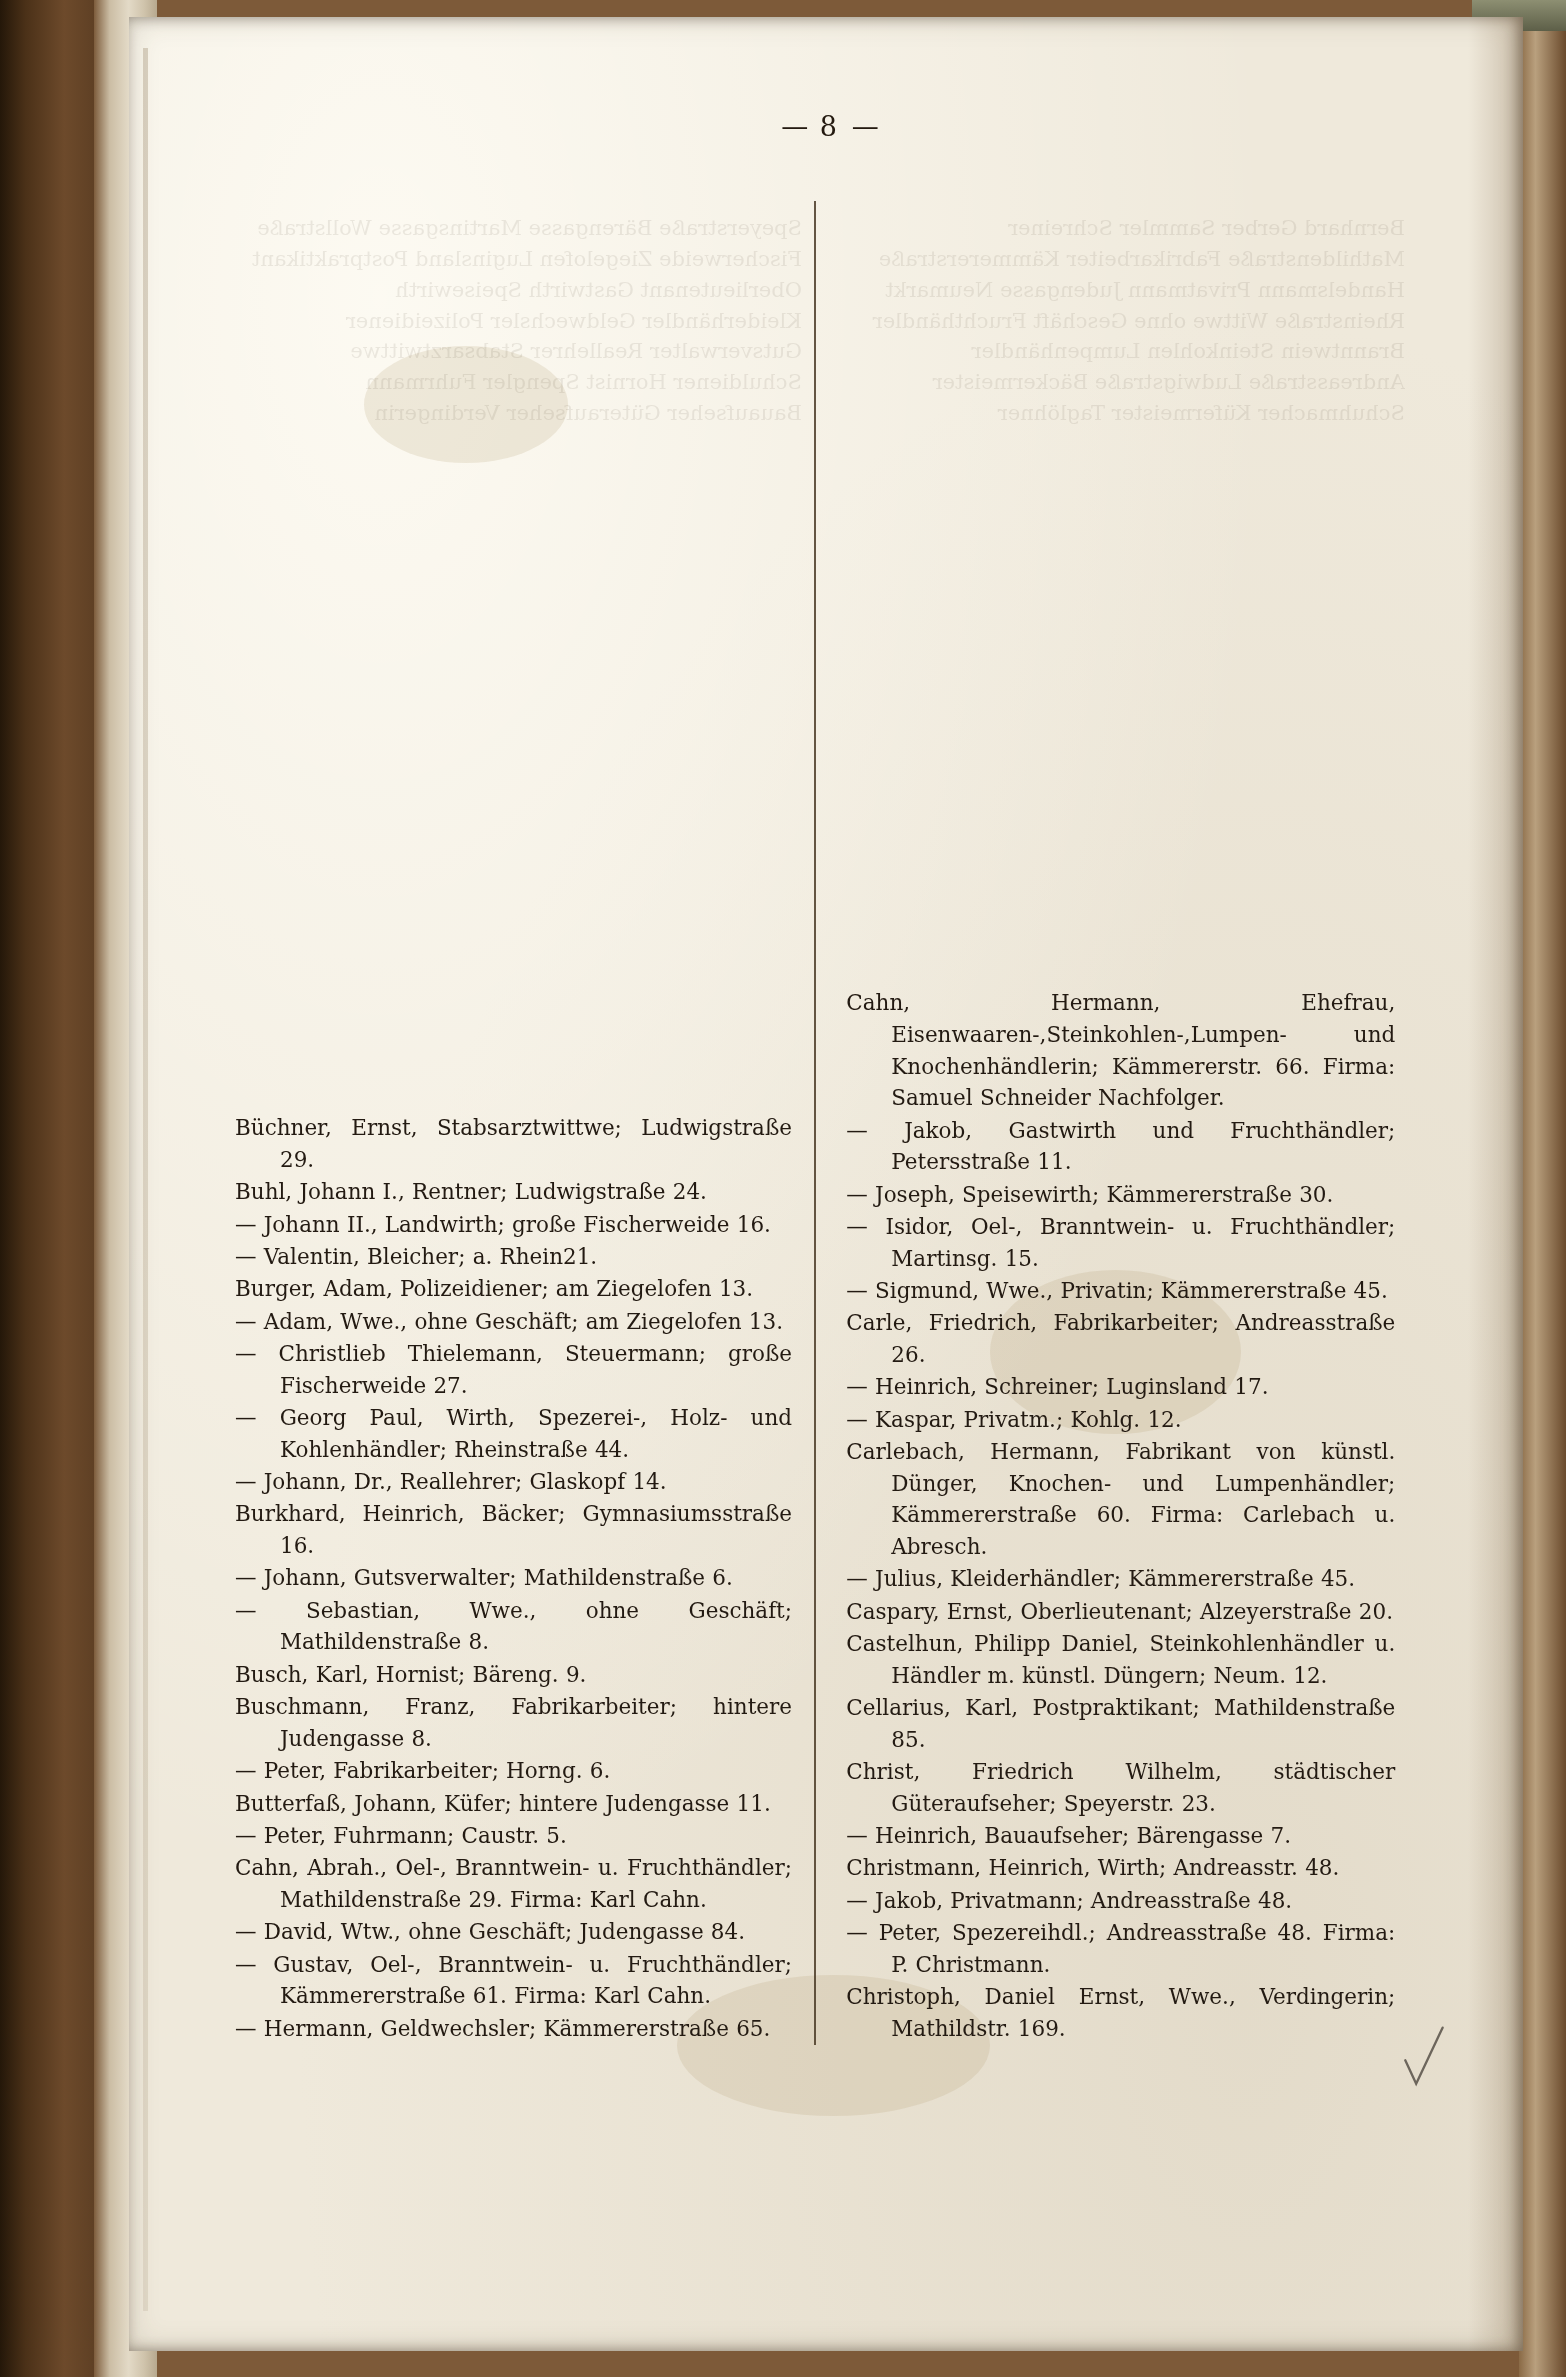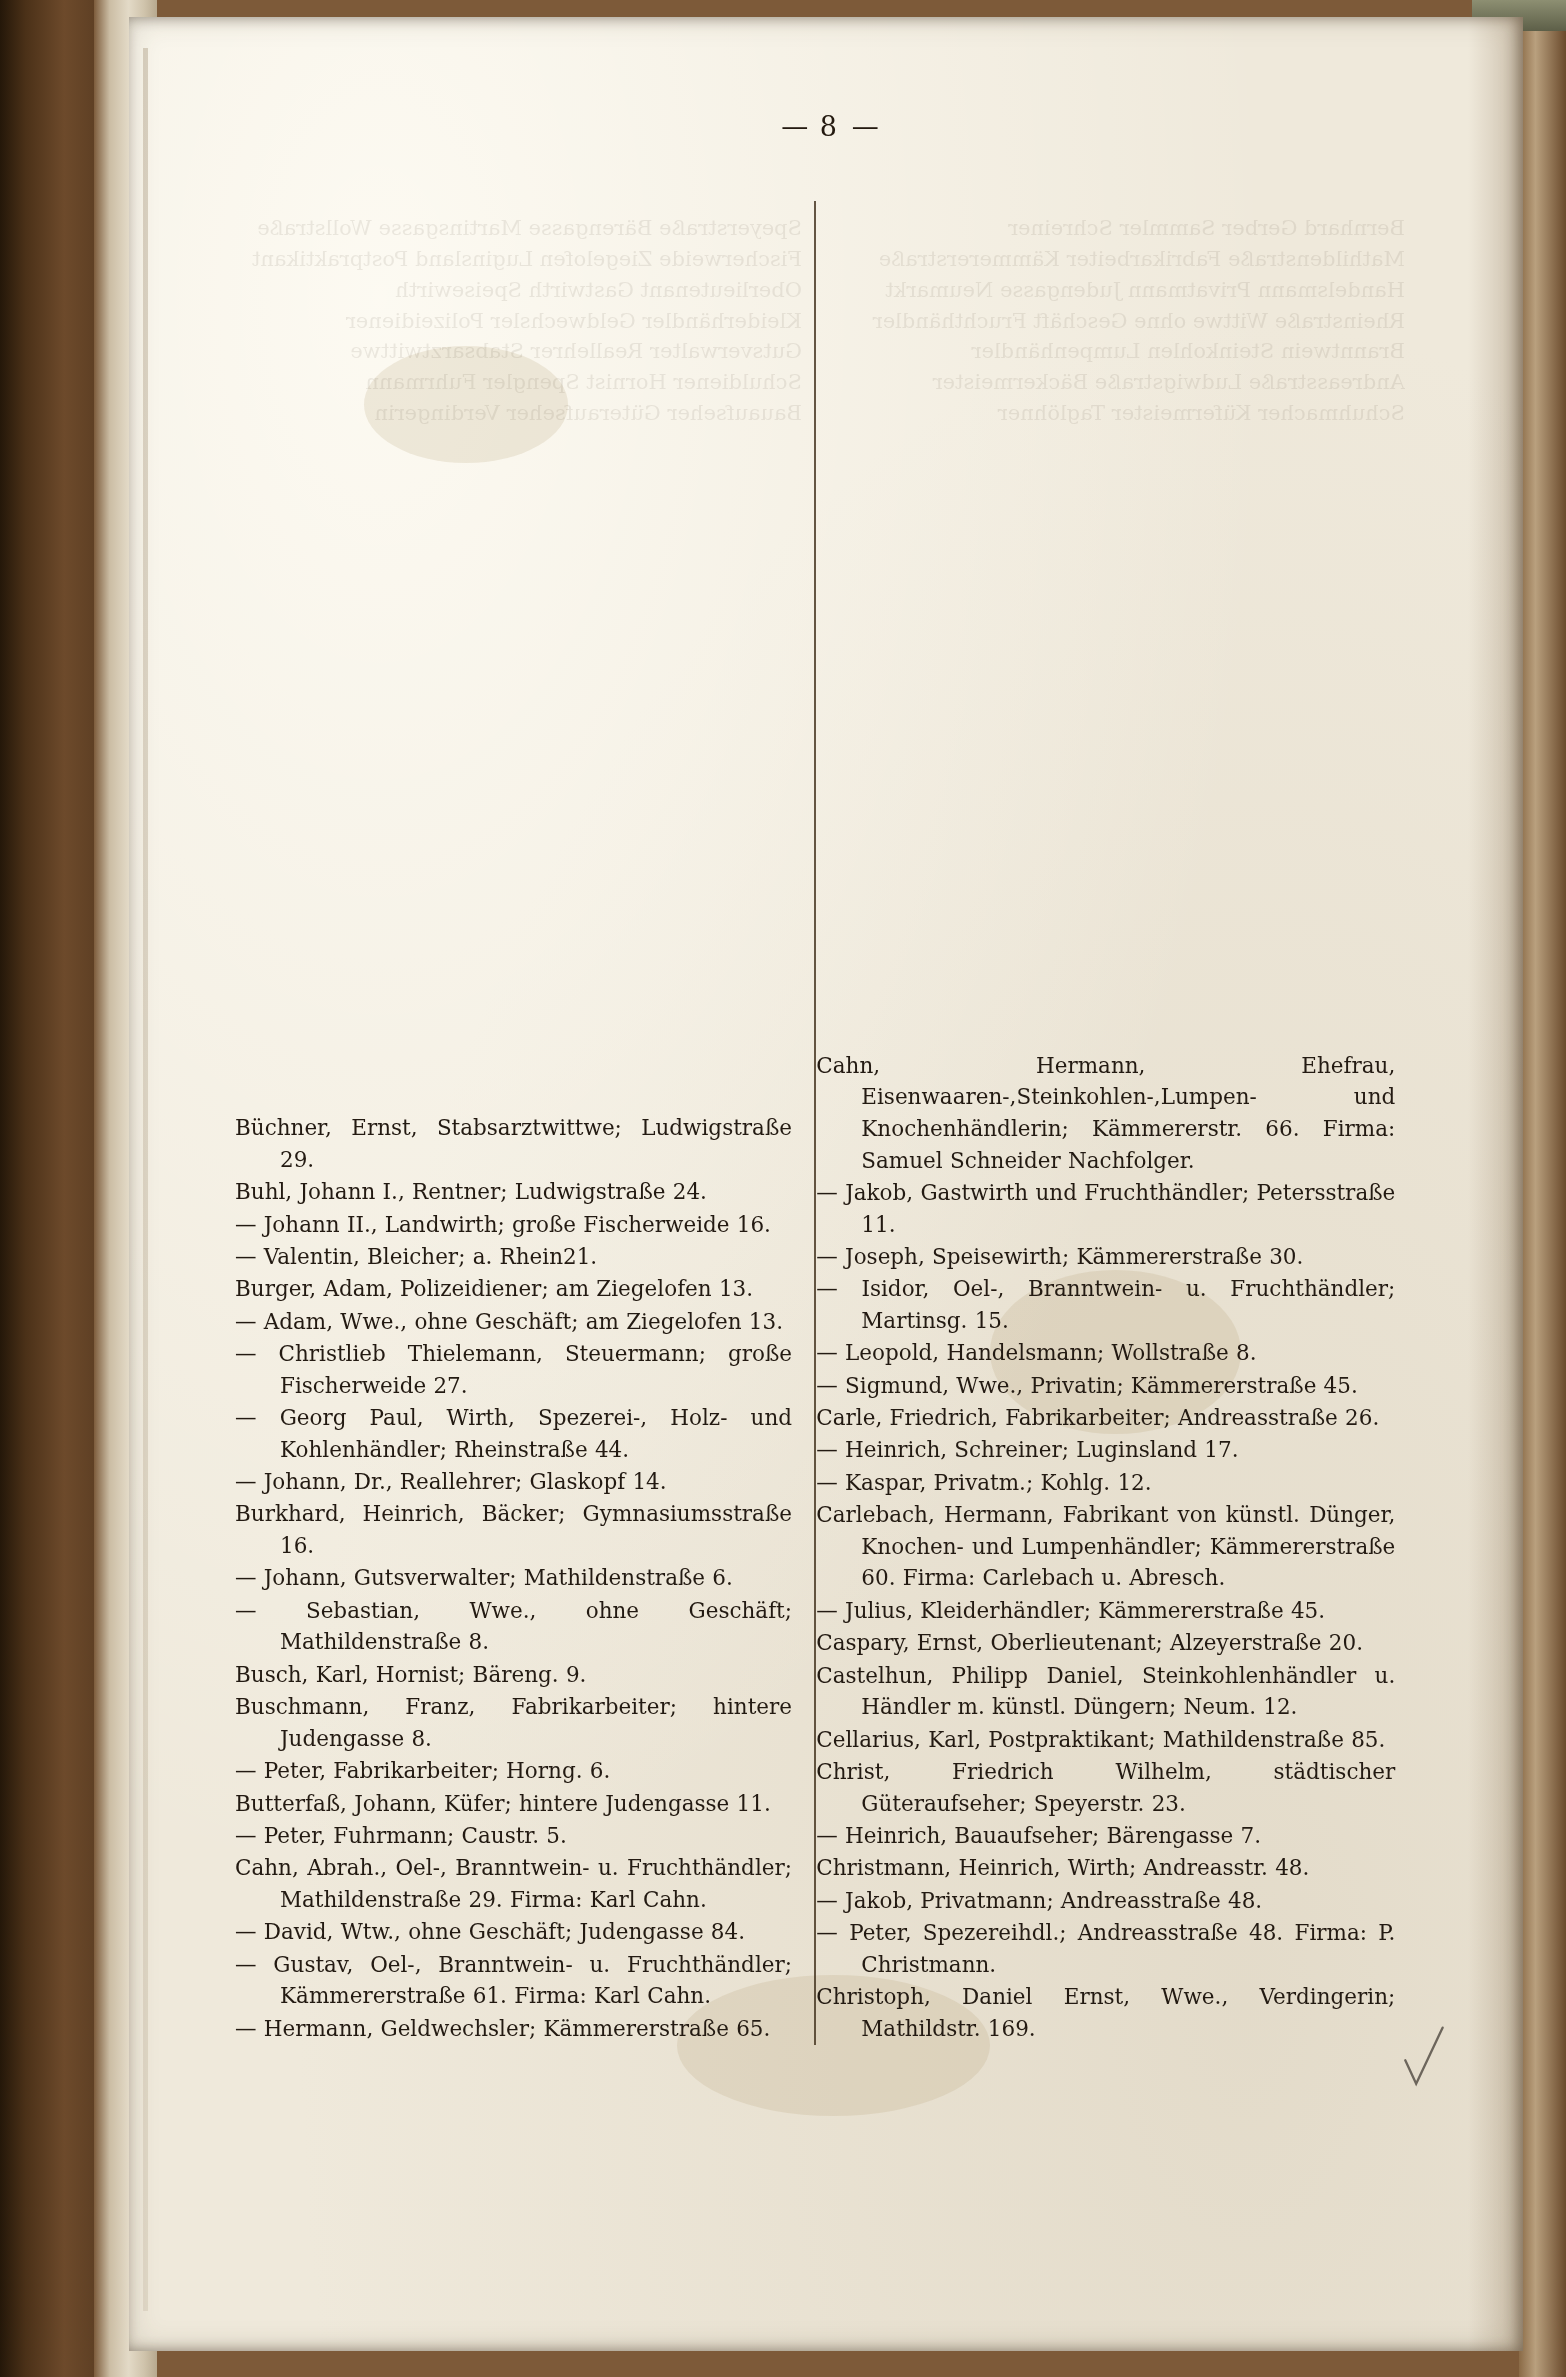--- a/index.html
+++ b/index.html
@@ -106,21 +106,21 @@
   .columns {
     display: flex;
     gap: 0;
     align-items: flex-end;
   }
   .col {
     width: 579px;
     box-sizing: border-box;
   }
   .col.left { padding-right: 22px; }
-  .col.right { }
+  .col.right { padding-left: 30px; }
   .rule {
     width: 2.3px;
     background: #4a3a26;
     align-self: stretch;
     margin: 3.1px 0 0 0;
     height: 1844px;
     opacity: .85;
   }
 
   .entry {
@@ -216,21 +216,20 @@
             <p class="entry dashentry"><span class="head">David, Wtw., ohne Geschäft; Judengasse 84.</span></p>
             <p class="entry dashentry"><span class="head">Gustav, Oel-, Branntwein- u. Fruchthändler; Kämmererstraße 61. Firma: Karl Cahn.</span></p>
             <p class="entry dashentry"><span class="head">Hermann, Geldwechsler; Kämmererstraße 65.</span></p>
           </div>
         <div class="rule"></div>
         <div class="col right" id="col-right">
             <p class="entry"><span class="head">Cahn, Hermann, Ehefrau, Eisenwaaren-,Steinkohlen-,Lumpen- und Knochenhändlerin; Kämmererstr. 66. Firma: Samuel Schneider Nachfolger.</span></p>
             <p class="entry dashentry"><span class="head">Jakob, Gastwirth und Fruchthändler; Petersstraße 11.</span></p>
             <p class="entry dashentry"><span class="head">Joseph, Speisewirth; Kämmererstraße 30.</span></p>
             <p class="entry dashentry"><span class="head">Isidor, Oel-, Branntwein- u. Fruchthändler; Martinsg. 15.</span></p>
-            <p class="entry dashentry"><span class="head">Leopold, Handelsmann; Wollstraße 8.</span></p>
             <p class="entry dashentry"><span class="head">Sigmund, Wwe., Privatin; Kämmererstraße 45.</span></p>
             <p class="entry"><span class="head">Carle, Friedrich, Fabrikarbeiter; Andreasstraße 26.</span></p>
             <p class="entry dashentry"><span class="head">Heinrich, Schreiner; Luginsland 17.</span></p>
             <p class="entry dashentry"><span class="head">Kaspar, Privatm.; Kohlg. 12.</span></p>
             <p class="entry"><span class="head">Carlebach, Hermann, Fabrikant von künstl. Dünger, Knochen- und Lumpenhändler; Kämmererstraße 60. Firma: Carlebach u. Abresch.</span></p>
             <p class="entry dashentry"><span class="head">Julius, Kleiderhändler; Kämmererstraße 45.</span></p>
             <p class="entry"><span class="head">Caspary, Ernst, Oberlieutenant; Alzeyerstraße 20.</span></p>
             <p class="entry"><span class="head">Castelhun, Philipp Daniel, Steinkohlenhändler u. Händler m. künstl. Düngern; Neum. 12.</span></p>
             <p class="entry"><span class="head">Cellarius, Karl, Postpraktikant; Mathildenstraße 85.</span></p>
             <p class="entry"><span class="head">Christ, Friedrich Wilhelm, städtischer Güteraufseher; Speyerstr. 23.</span></p>

